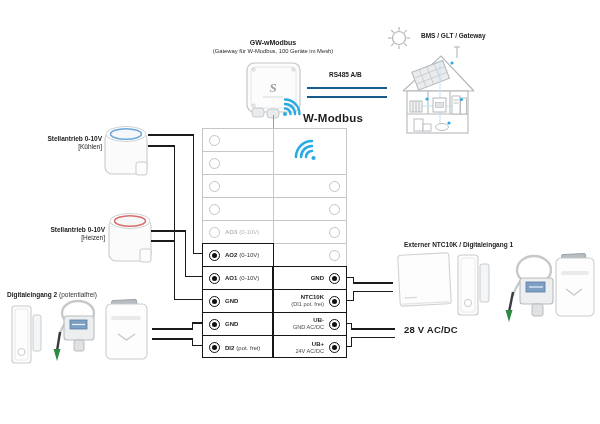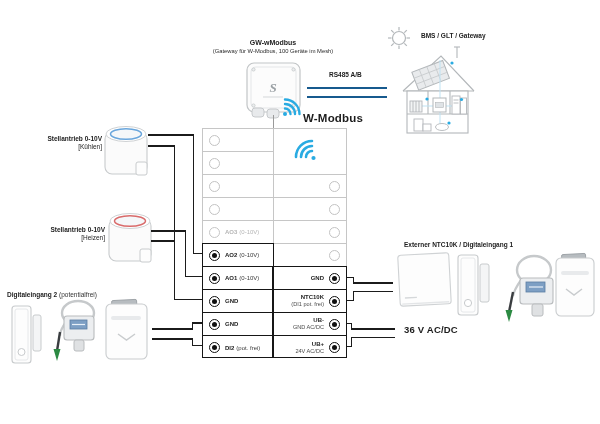--- a/index.html
+++ b/index.html
@@ -387,15 +387,15 @@
       <span>[Kühlen]</span>
   </div>
   <div class="t actLbl" style="left:20px;top:226px">
     <b>Stellantrieb 0-10V</b>
       <span>[Heizen]</span>
   </div>
   <div class="t di2Lbl">
     <b>Digitaleingang 2</b> <span>(potentialfrei)</span>
   </div>
   <div class="t extLbl">Externer NTC10K / Digitaleingang 1</div>
-  <div class="t pwrLbl">36 V AC/DC</div>
+  <div class="t pwrLbl">28 V AC/DC</div>
 
 </div>
 
 </body></html>

